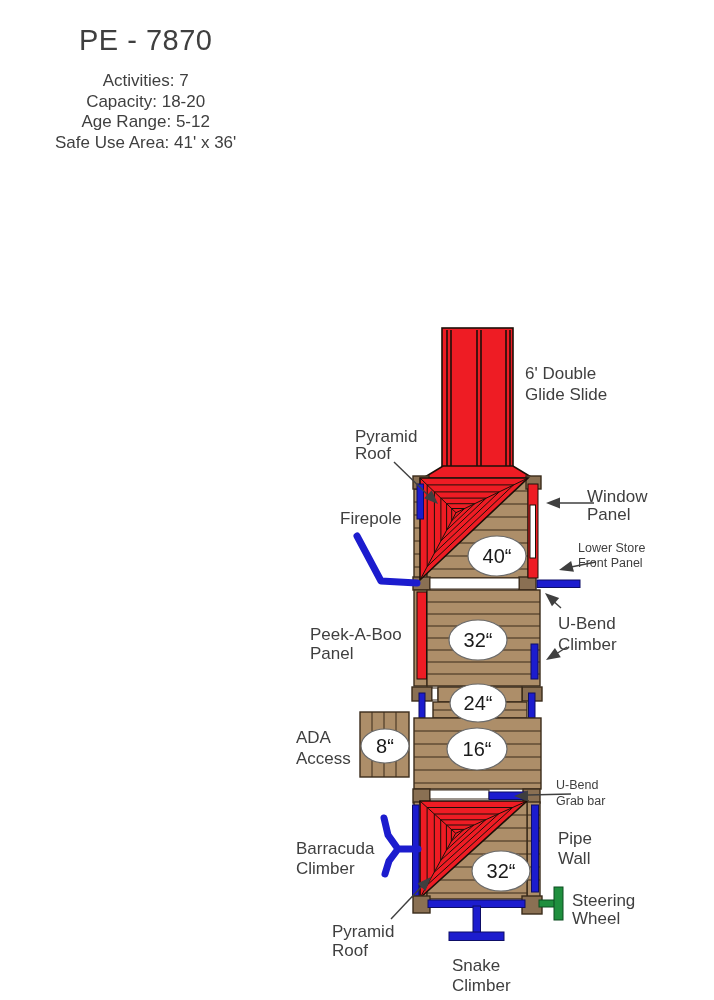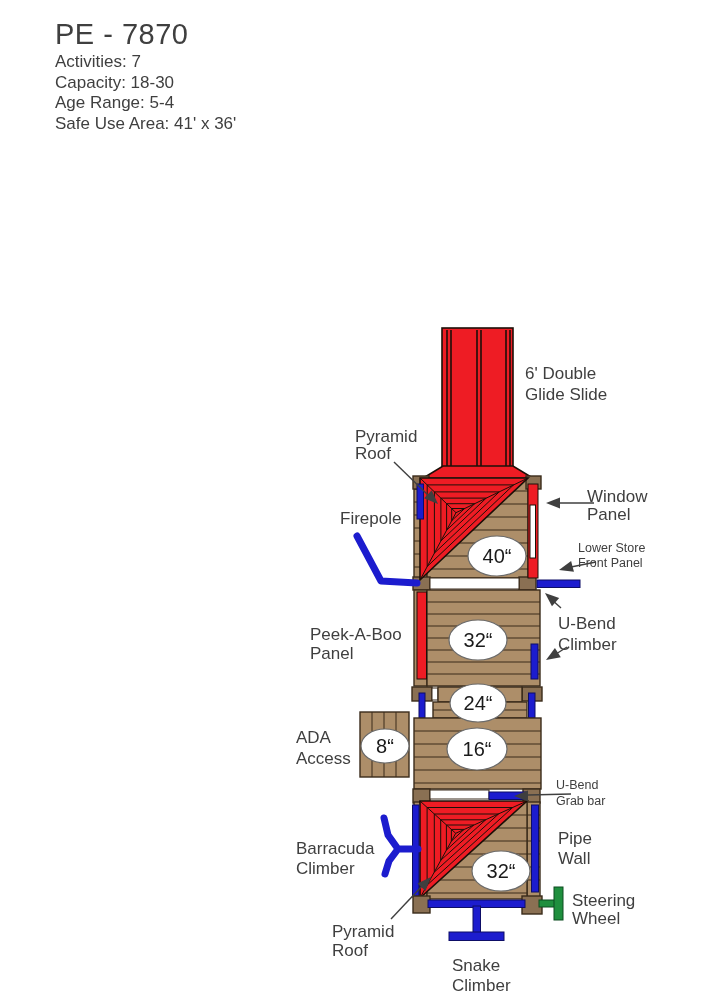--- a/index.html
+++ b/index.html
@@ -1,19 +1,19 @@
 <!DOCTYPE html>
 <html style="--red: #EE1C24; --deck_tan: #AD8E69; --post_brown: #8A7053; --outline: #3A2B1B; --blue: #1C1CCE; --green: #1F8F3E; --text: #3F3F3F;"><head>
 <meta charset="utf-8">
 <style>
   html,body{margin:0;padding:0;background:#fff;}
   body{width:714px;height:1000px;position:relative;font-family:"Liberation Sans",sans-serif;overflow:hidden;}
-  .header{position:absolute;left:55px;top:18px;color:var(--text);}
+  .header{position:absolute;left:55px;top:24px;color:var(--text);text-align:center;}
   .title{font-size:29px;line-height:32px;letter-spacing:.5px;}
-  .info{font-size:17px;line-height:20.5px;margin-top:2px;}
+  .info{font-size:17px;line-height:20.5px;margin-top:15px;}
   svg{position:absolute;left:0;top:0;}
   .wood{fill:var(--deck_tan);stroke:var(--outline);stroke-width:1.4;}
   .post{fill:var(--post_brown);stroke:var(--outline);stroke-width:1.4;}
   .redshape{fill:var(--red);stroke:#1c1008;stroke-width:1.6;}
   .redbar{fill:var(--red);stroke:#1c1008;stroke-width:1;}
   .bluebar{fill:var(--blue);stroke:#0d0d66;stroke-width:1;}
   .bluepath{stroke:var(--blue);stroke-width:7;fill:none;stroke-linecap:round;stroke-linejoin:round;}
   .greenbar{fill:var(--green);stroke:#0d4d20;stroke-width:1;}
   .plank{stroke:var(--outline);stroke-width:1;}
   .slideline{stroke:#1c1008;stroke-width:1.6;}
@@ -27,22 +27,22 @@
   .ptr{stroke:#3f3f3f;stroke-width:1.4;fill:none;}
   .ah{fill:#3f3f3f;}
 </style>
 </head>
 <body>
 
 <div class="header">
   <div class="title">PE - 7870</div>
   <div class="info">
     <div>Activities: 7</div>
-    <div>Capacity: 18-30</div>
-    <div>Age Range: 5-4</div>
+    <div>Capacity: 18-20</div>
+    <div>Age Range: 5-12</div>
     <div>Safe Use Area: 41' x 36'</div>
   </div>
 </div>
 
 <svg width="714" height="1000" viewBox="0 0 714 1000">
 
   <g>
     <rect x="442" y="328" width="71" height="140" class="redshape"></rect>
     <g>
       <line x1="447" y1="330" x2="447" y2="467" class="slideline"></line>

